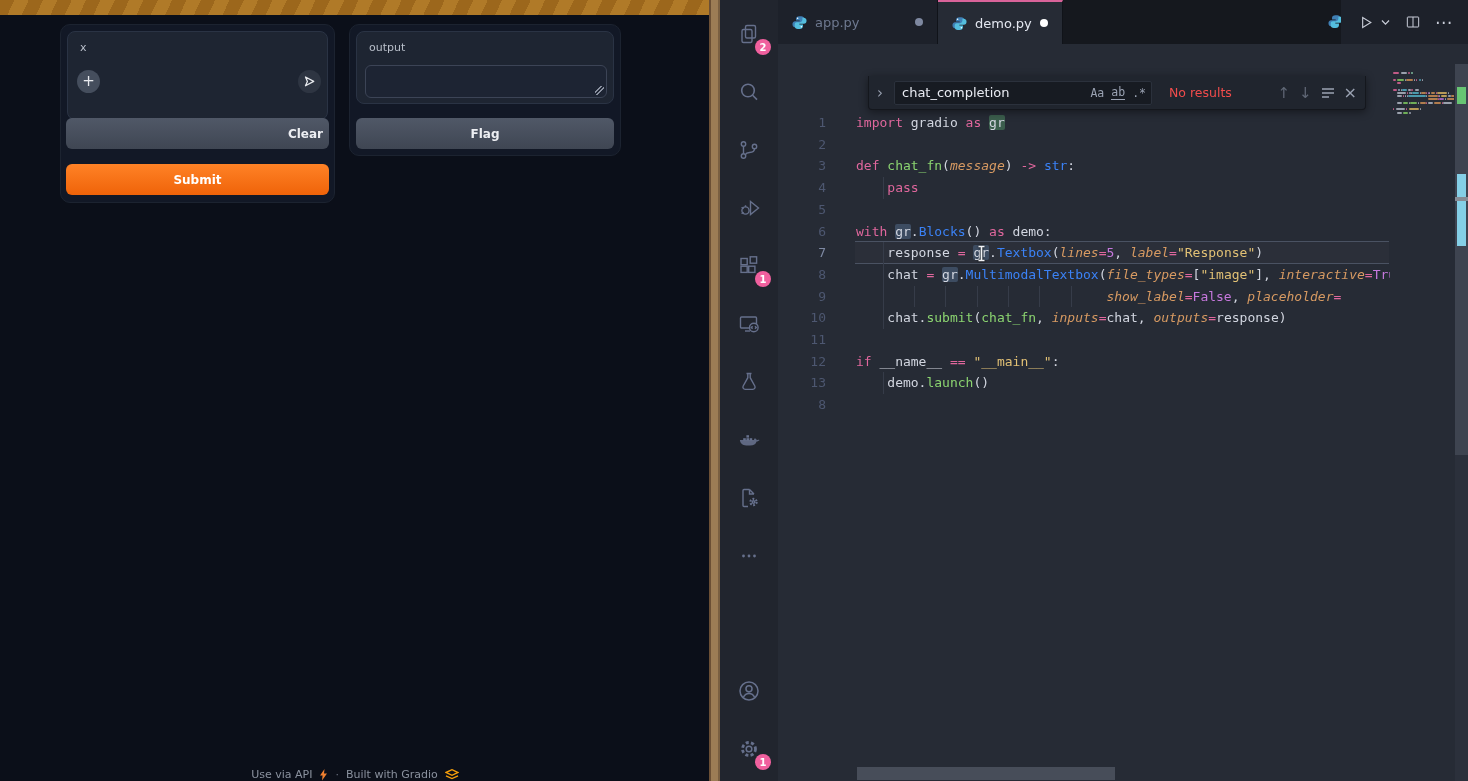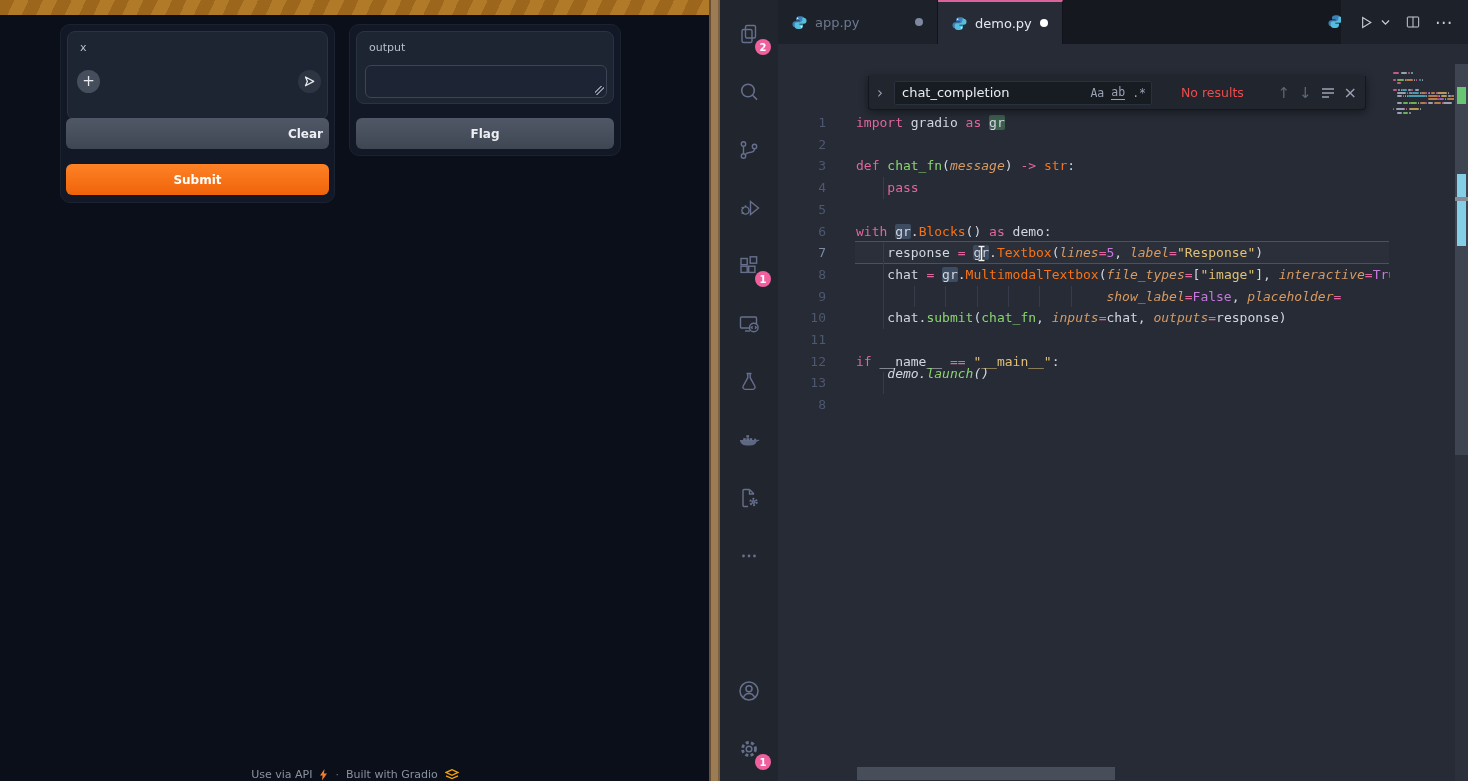--- a/index.html
+++ b/index.html
@@ -68,34 +68,34 @@
   .gnum{position:absolute;left:0;width:48px;text-align:right;color:#4d5770;
     font:13px/21.7px "DejaVu Sans Mono","Liberation Mono",monospace;}
   .gnum.cur{color:#7e89a3;}
   .crow{position:absolute;left:78px;width:534px;height:21.7px;overflow:hidden;white-space:pre;
     font:13px/21.7px "DejaVu Sans Mono","Liberation Mono",monospace;color:#d2d6e0;}
   .curline{position:absolute;left:77px;width:534px;height:23px;background:rgba(255,255,255,.025);
     border-top:1px solid #4a5262;border-bottom:1px solid #4a5262;}
   .iguide{position:absolute;width:1px;height:21.7px;background:#363c49;}
   .tk-kw{color:#e0679d}.tk-op{color:#e0679d}.tk-fg{color:#d2d6e0}
   .tk-fn{color:#8bd470}.tk-pr{color:#d79a62;font-style:italic}
-  .tk-ty{color:#f97316}.tk-st{color:#e2c175}.tk-nm{color:#c678dd}
+  .tk-ty{color:#3b82f6}.tk-st{color:#e2c175}.tk-nm{color:#c678dd}
   .tk-hl{background:#3d4c61;border-radius:2px}
   .tk-hlw{background:#3b5e4d;border-radius:2px}
   
   .find{position:absolute;left:90px;top:32px;width:498px;height:34px;background:#20252e;
     border:1px solid #14171d;border-top:none;border-radius:0 0 4px 4px;box-shadow:0 2px 8px rgba(0,0,0,.45);
     display:flex;align-items:center;gap:9px;padding:0 8px 0 6px;z-index:5;}
   .find .collapse{color:#9aa2b2;font-size:15px;cursor:pointer;padding:0 2px;}
   .find .input{width:258px;height:24px;background:#171b22;border:1px solid #2b313c;border-radius:2px;
     display:flex;align-items:center;padding:0 5px 0 7px;}
   .find .query{flex:1;font-size:13px;color:#e8ebf2;font-family:"DejaVu Sans","Liberation Sans",sans-serif;}
   .find .fopt{color:#9aa2b2;font-size:11.5px;margin-left:7px;cursor:pointer;font-family:"DejaVu Sans Mono",monospace;}
   .find .fopt.word{border-bottom:1px solid #9aa2b2;}
-  .find .results{color:#f14c4c;font-size:12.5px;white-space:nowrap;margin-left:20px;flex:1;}
+  .find .results{color:#f14c4c;font-size:12.5px;white-space:nowrap;margin-left:8px;flex:1;}
   .find .nav{color:#5f6775;font-size:15px;cursor:pointer;}
   .find .nav.ok{color:#9aa2b2;}
   .find svg{display:block;}
   
   .minimap{position:absolute;left:612px;top:28px;width:64px;height:64px;overflow:hidden;cursor:pointer;}
   .mrow{position:absolute;left:3px;height:2px;width:64px;}
   .mrow i{position:absolute;top:0;height:2px;border-radius:1px;}
   .hscroll{position:absolute;left:79px;bottom:1px;width:258px;height:13px;background:#474d59;cursor:pointer;}
   .sliver-track{position:absolute;left:735px;top:64px;width:13px;height:391px;background:#3e4450;}
   .sliver-low{position:absolute;left:735px;top:455px;width:13px;height:326px;background:#2b303b;}
@@ -338,21 +338,21 @@
           <div class="crow" style="top: 241.6px;"><span class="tk-fg">                                </span><span class="tk-pr">show_label</span><span class="tk-op">=</span><span class="tk-nm">False</span><span class="tk-fg">, </span><span class="tk-pr">placeholder</span><span class="tk-op">=</span></div>
           <div class="iguide" style="left: 104.622px; top: 263.3px;"></div>
           <div class="gnum" style="top: 263.3px;">10</div>
           <div class="crow" style="top: 263.3px;"><span class="tk-fg">    chat.</span><span class="tk-fn">submit</span><span class="tk-fg">(</span><span class="tk-fn">chat_fn</span><span class="tk-fg">, </span><span class="tk-pr">inputs</span><span class="tk-op">=</span><span class="tk-fg">chat, </span><span class="tk-pr">outputs</span><span class="tk-op">=</span><span class="tk-fg">response)</span></div>
           <div class="gnum" style="top: 285px;">11</div>
           <div class="crow" style="top: 285px;"></div>
           <div class="gnum" style="top: 306.7px;">12</div>
           <div class="crow" style="top: 306.7px;"><span class="tk-kw">if</span><span class="tk-fg"> __name__ </span><span class="tk-op">==</span><span class="tk-fg"> </span><span class="tk-st">"__main__"</span><span class="tk-fg">:</span></div>
           <div class="iguide" style="left: 104.622px; top: 328.4px;"></div>
           <div class="gnum" style="top: 328.4px;">13</div>
-          <div class="crow" style="top: 319px; font-style: italic;"><span class="tk-fg">    demo.</span><span class="tk-fn">launch</span><span class="tk-fg">()</span></div>
+          <div class="crow" style="top: 328px;"><span class="tk-fg">    demo.</span><span class="tk-fn">launch</span><span class="tk-fg">()</span></div>
           <div class="gnum" style="top: 350.1px;">8</div>
           <div class="crow" style="top: 350.1px;"></div>
         </div>
 
       <div class="find">
         <span class="collapse">›</span>
         <span class="input">
           <span class="query">chat_completion</span>
           <span class="fopt">Aa</span>
           <span class="fopt word">ab</span>

